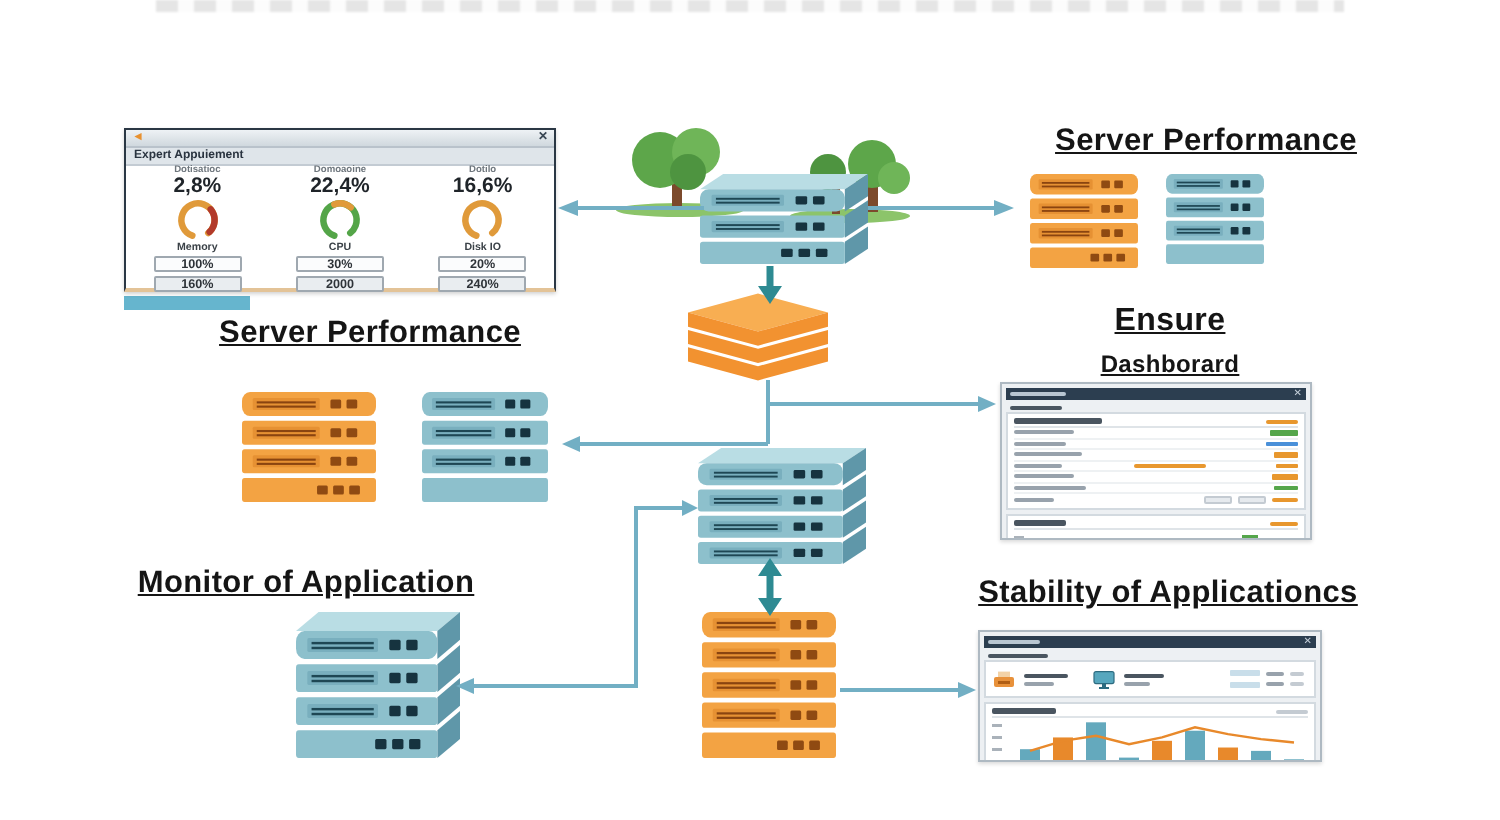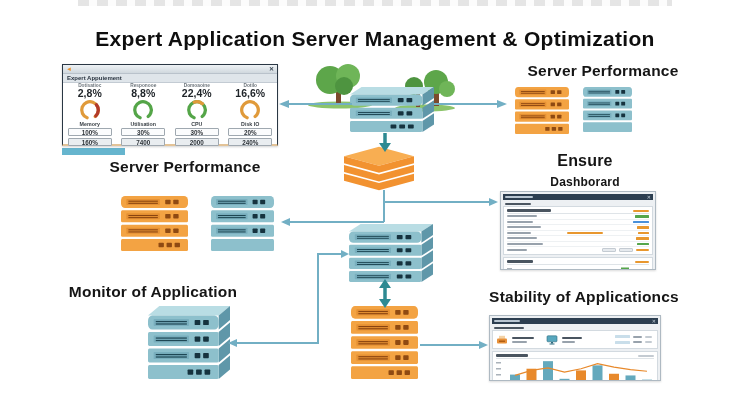--- a/index.html
+++ b/index.html
@@ -2,21 +2,21 @@
 <html><head>
 <meta charset="utf-8">
 <style>
   html,body{margin:0;padding:0;background:#fff;font-family:"Liberation Sans",sans-serif;}
   #stage{position:relative;width:750px;height:410px;background:#ffffff;overflow:hidden;}
   .abs{position:absolute;}
   .topcrop{position:absolute;top:0;left:78px;width:594px;height:6px;opacity:.35;filter:blur(.6px);
     background:repeating-linear-gradient(90deg,rgba(40,40,40,.35) 0 11px,rgba(40,40,40,.04) 11px 19px);}
   .page-title{position:absolute;left:0;right:0;top:27px;text-align:center;font-size:21px;font-weight:700;
     color:#0e0e0e;letter-spacing:.3px;}
-  .lbl{position:absolute;width:220px;text-align:center;font-weight:700;color:#151515;letter-spacing:.2px;}
+  .lbl{position:absolute;width:220px;text-align:center;font-weight:700;color:#151515;letter-spacing:.2px;text-decoration:underline;}
 
   
   .panel{position:absolute;left:62px;top:64px;width:216px;height:82px;background:#fff;
     border:1.5px solid #2a3744;box-sizing:border-box;z-index:5;box-shadow:0 1px 2px rgba(0,0,0,.18);
     border-bottom:2px solid #e3c397;}
   .p-head{height:8px;background:linear-gradient(#eef2f5,#d0d8de);display:flex;justify-content:space-between;
     align-items:center;padding:0 3px;border-bottom:1px solid #b9c2cb;}
   .p-back{color:#e8912f;font-size:6px;line-height:6px;}
   .p-x{color:#3a4754;font-size:6px;line-height:6px;font-weight:700;}
   .p-title{height:8px;background:#dfe5ea;border-bottom:1px solid #c3cbd3;font-size:6px;font-weight:700;
@@ -58,21 +58,20 @@
   .sta-stats{margin-left:auto;display:flex;flex-direction:column;gap:2.5px;padding-right:2px;}
   .sta-stat{display:flex;align-items:center;gap:3px;}
 </style>
 </head>
 <body>
 
 <div id="stage">
 
   <div class="topcrop"></div>
 
-  <div class="page-title">Expert Application Server Management &amp; Optimization</div>
 
   <svg class="abs" style="left:306px;top:63px;width:68px;height:46px;z-index:1" viewBox="0 0 68 46">
     <ellipse cx="34" cy="42" rx="32" ry="3.5" fill="#8cc46a"></ellipse>
     <rect x="30" y="24" width="5" height="17" fill="#7c4a2c"></rect>
     <circle cx="24" cy="17" r="14" fill="#5da64a"></circle>
     <circle cx="42" cy="13" r="12" fill="#6fb558"></circle>
     <circle cx="38" cy="23" r="9" fill="#4e9440"></circle>
   </svg>
   <svg class="abs" style="left:394px;top:68px;width:62px;height:44px;z-index:1" viewBox="0 0 62 44">
     <ellipse cx="31" cy="40" rx="30" ry="3.5" fill="#8cc46a"></ellipse>
@@ -349,30 +348,20 @@
       <div class="p-col">
         <div class="p-toplabel">Dotisatioc</div>
         <div class="p-value">2,8%</div>
         <div class="gauge"><svg viewBox="0 0 36 30" width="26" height="22">
               <circle cx="18" cy="15" r="11.5" fill="none" stroke="#E09A3A" stroke-width="4.5" stroke-linecap="round" stroke-dasharray="60.21385919380437 72.25663103256524" transform="rotate(110 18 15)"></circle>
               <circle cx="18" cy="15" r="11.5" fill="none" stroke="#B23A2A" stroke-width="4.5" stroke-linecap="round" stroke-dasharray="17.06059343824457 72.25663103256524" transform="rotate(320 18 15)"></circle>
             </svg></div>
         <div class="p-metric">Memory</div>
         <div class="p-box">100%</div>
         <div class="p-box alt">160%</div>
-      </div>
-      <div class="p-col">
-        <div class="p-toplabel">Responooe</div>
-        <div class="p-value">8,8%</div>
-        <div class="gauge"><svg viewBox="0 0 36 30" width="26" height="22">
-              <circle cx="18" cy="15" r="11.5" fill="none" stroke="#54A548" stroke-width="4.5" stroke-linecap="round" stroke-dasharray="60.21385919380437 72.25663103256524" transform="rotate(110 18 15)"></circle>
-            </svg></div>
-        <div class="p-metric">Utilisation</div>
-        <div class="p-box">30%</div>
-        <div class="p-box alt">7400</div>
       </div>
       <div class="p-col">
         <div class="p-toplabel">Domoaoine</div>
         <div class="p-value">22,4%</div>
         <div class="gauge"><svg viewBox="0 0 36 30" width="26" height="22">
               <circle cx="18" cy="15" r="11.5" fill="none" stroke="#54A548" stroke-width="4.5" stroke-linecap="round" stroke-dasharray="60.21385919380437 72.25663103256524" transform="rotate(110 18 15)"></circle>
               <circle cx="18" cy="15" r="11.5" fill="none" stroke="#E09A3A" stroke-width="4.5" stroke-linecap="round" stroke-dasharray="12.042771838760872 72.25663103256524" transform="rotate(250 18 15)"></circle>
             </svg></div>
         <div class="p-metric">CPU</div>
         <div class="p-box">30%</div>

